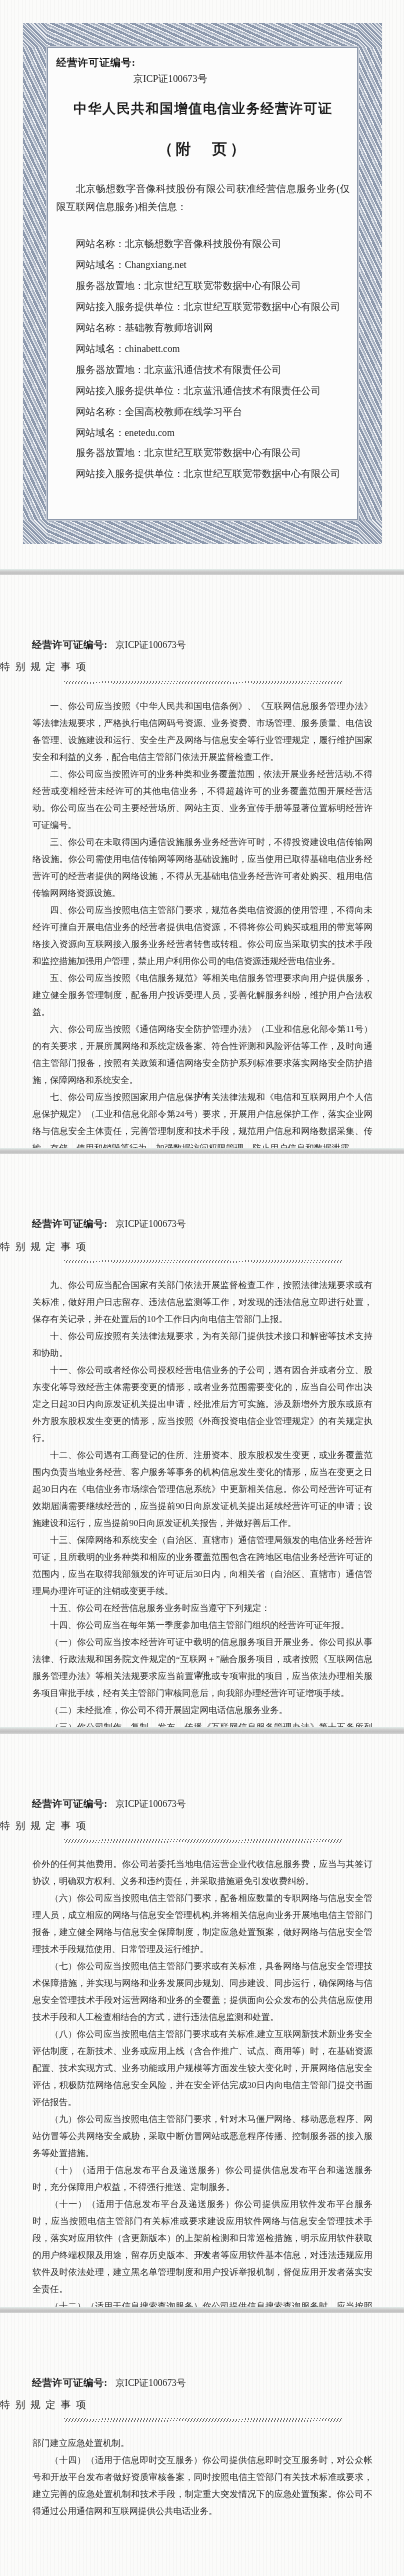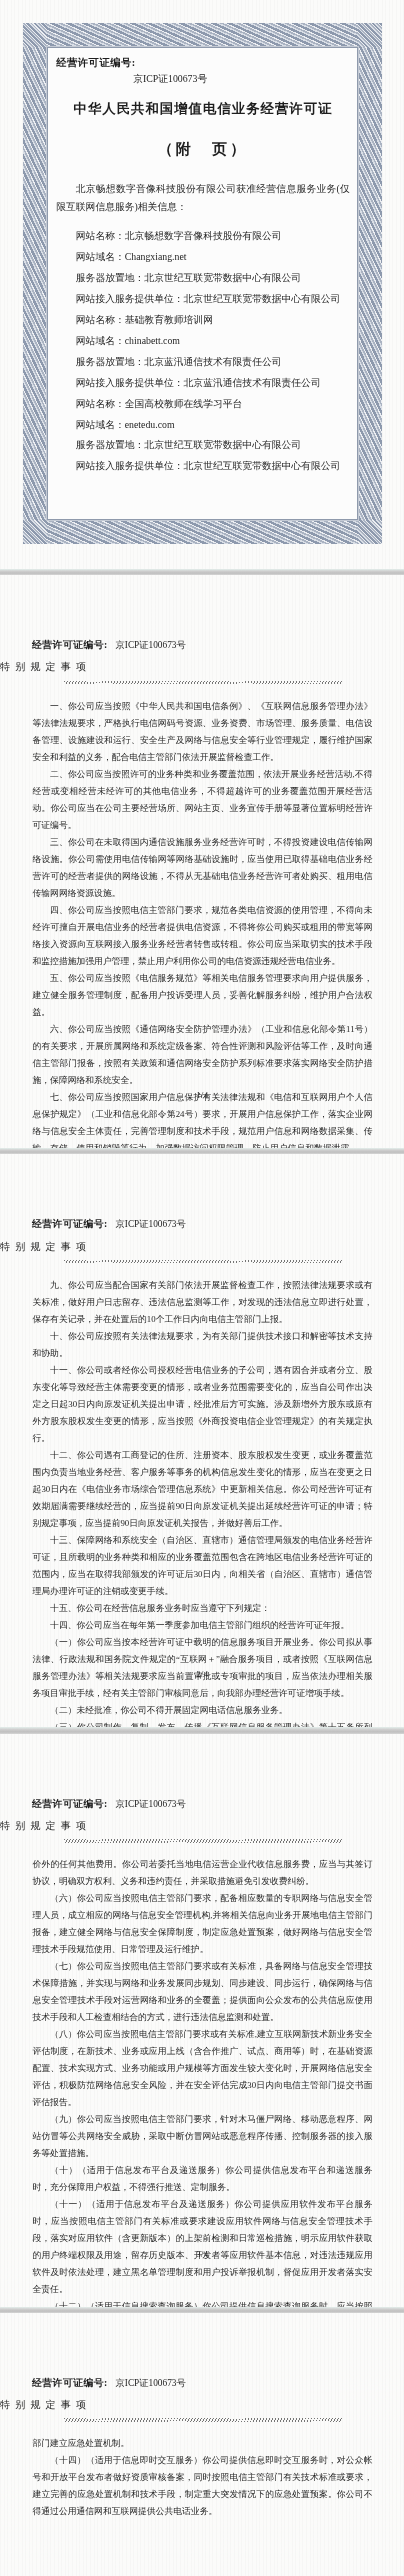--- a/index.html
+++ b/index.html
@@ -57,21 +57,21 @@
     letter-spacing:3.1px;
     margin:22px 0 0 0;
   }
   .cert-intro{
     font-size:9.8px;
     line-height:1.85;
     text-indent:2em;
     text-align:justify;
     margin:21.6px 0 0 0;
   }
-  .cert-entries{margin-top:13px;}
+  .cert-entries{margin-top:21px;}
   .cert-entry{
     font-size:9.8px;
     line-height:1.45;
     text-indent:2em;
     text-align:justify;
     margin:0 0 6.7px 0;
   }
 
   
   .sp-page{height:573px;}
@@ -176,21 +176,21 @@
     <div class="sp-head">
       <span class="sp-head-label">经营许可证编号:</span>
       <span class="sp-head-value">京ICP证100673号</span>
     </div>
     <h2 class="sp-title">特别规定事项</h2>
     <div class="zigzag"></div>
     <div class="sp-body">
         <p class="para">九、你公司应当配合国家有关部门依法开展监督检查工作，按照法律法规要求或有关标准，做好用户日志留存、违法信息监测等工作，对发现的违法信息立即进行处置，保存有关记录，并在处置后的10个工作日内向电信主管部门上报。</p>
         <p class="para">十、你公司应按照有关法律法规要求，为有关部门提供技术接口和解密等技术支持和协助。</p>
         <p class="para">十一、你公司或者经你公司授权经营电信业务的子公司，遇有因合并或者分立、股东变化等导致经营主体需要变更的情形，或者业务范围需要变化的，应当自公司作出决定之日起30日内向原发证机关提出申请，经批准后方可实施。涉及新增外方股东或原有外方股东股权发生变更的情形，应当按照《外商投资电信企业管理规定》的有关规定执行。</p>
-        <p class="para">十二、你公司遇有工商登记的住所、注册资本、股东股权发生变更，或业务覆盖范围内负责当地业务经营、客户服务等事务的机构信息发生变化的情形，应当在变更之日起30日内在《电信业务市场综合管理信息系统》中更新相关信息。你公司经营许可证有效期届满需要继续经营的，应当提前90日向原发证机关提出延续经营许可证的申请；特别规定事项，应当提前90日向原发证机关报告，并做好善后工作。</p>
+        <p class="para">十二、你公司遇有工商登记的住所、注册资本、股东股权发生变更，或业务覆盖范围内负责当地业务经营、客户服务等事务的机构信息发生变化的情形，应当在变更之日起30日内在《电信业务市场综合管理信息系统》中更新相关信息。你公司经营许可证有效期届满需要继续经营的，应当提前90日向原发证机关提出延续经营许可证的申请；设施建设和运行，应当提前90日向原发证机关报告，并做好善后工作。</p>
         <p class="para">十三、保障网络和系统安全（自治区、直辖市）通信管理局颁发的电信业务经营许可证，且所载明的业务种类和相应的业务覆盖范围包含在跨地区电信业务经营许可证的范围内，应当在取得我部颁发的许可证后30日内，向相关省（自治区、直辖市）通信管理局办理许可证的注销或变更手续。</p>
         <p class="para">十五、你公司在经营信息服务业务时应当遵守下列规定：</p>
         <p class="para">十四、你公司应当在每年第一季度参加电信主管部门组织的经营许可证年报。</p>
         <p class="para">（一）你公司应当按本经营许可证中载明的信息服务项目开展业务。你公司拟从事法律、行政法规和国务院文件规定的“互联网＋”融合服务项目，或者按照《互联网信息服务管理办法》等相关法规要求应当前置审批或专项审批的项目，应当依法办理相关服务项目审批手续，经有关主管部门审核同意后，向我部办理经营许可证增项手续。</p>
         <p class="para">（二）未经批准，你公司不得开展固定网电话信息服务业务。</p>
         <p class="para">（三）你公司制作、复制、发布、传播《互联网信息服务管理办法》第十五条所列内容，不得提供虚假信息诱导、欺骗用户。</p>
       </div>
     <div class="page-number">2/4</div>
   </section>
 

